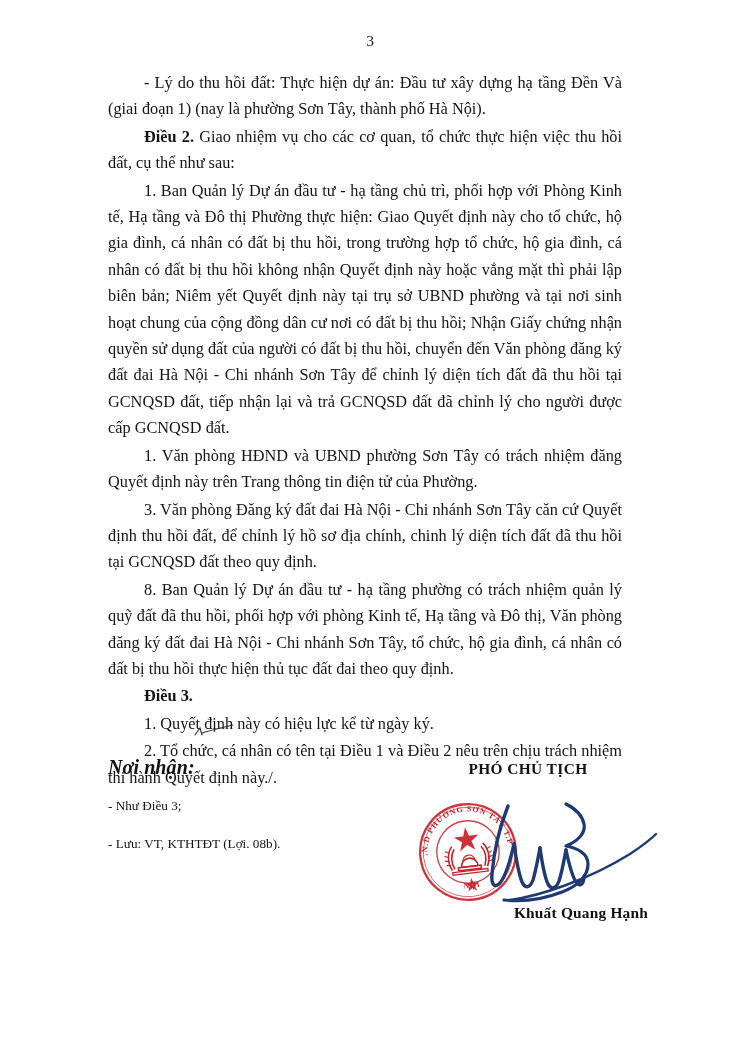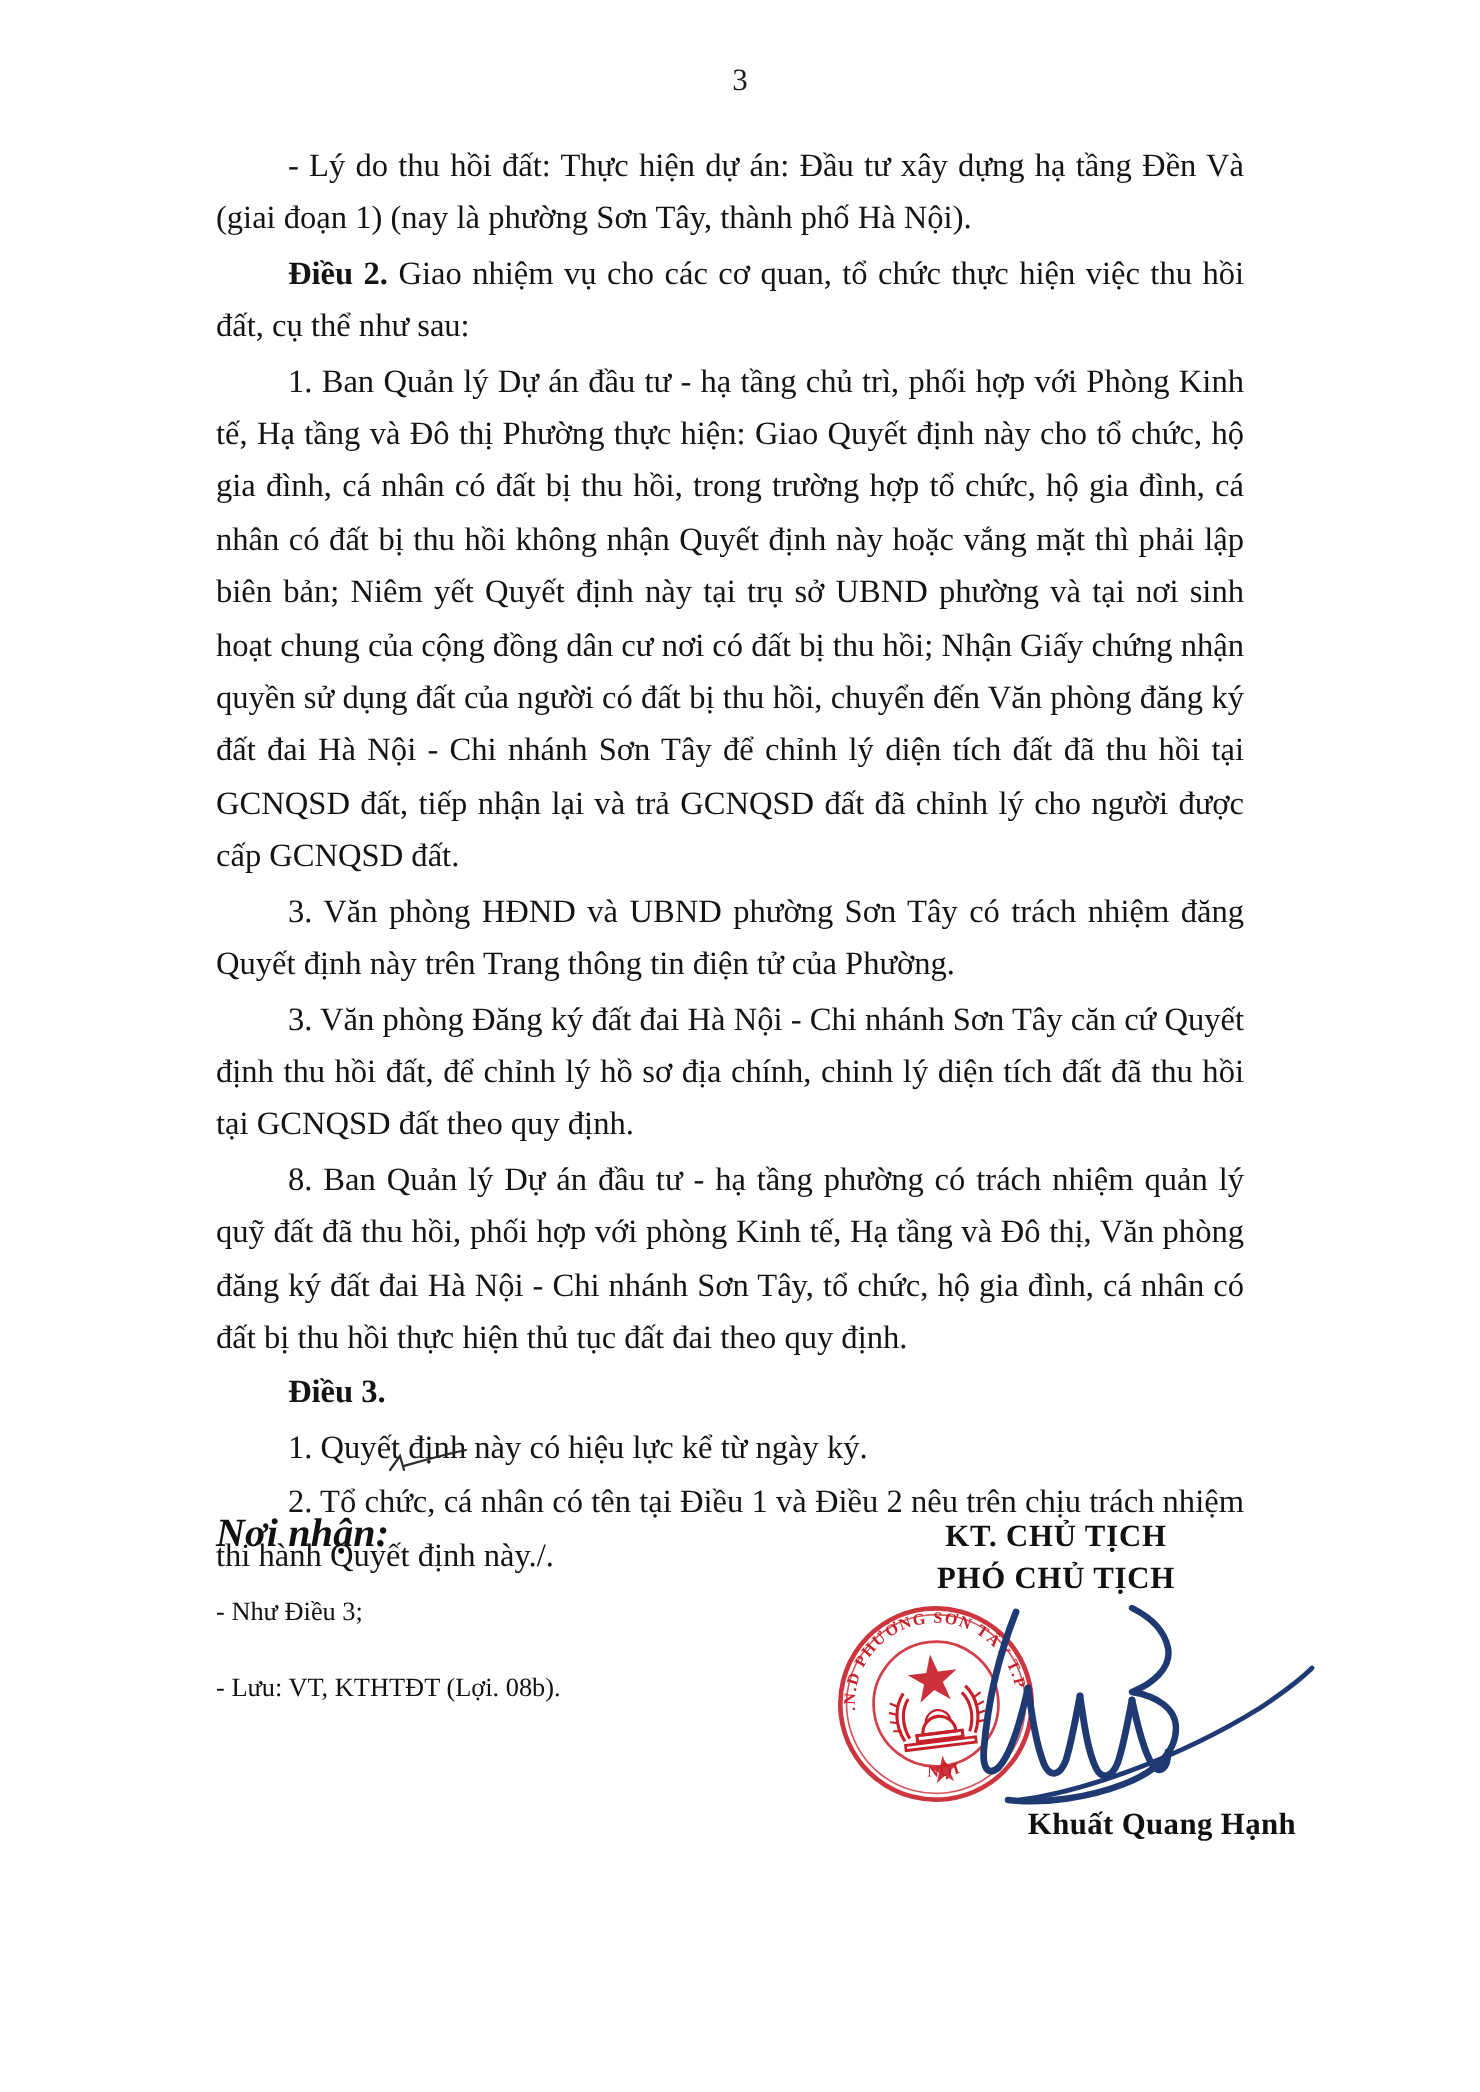--- a/index.html
+++ b/index.html
@@ -142,21 +142,21 @@
   <div class="page-number">3</div>
 
   <div class="content">
 
     <p class="body-par indent">- Lý do thu hồi đất: Thực hiện dự án: Đầu tư xây dựng hạ tầng Đền Và (giai đoạn 1) (nay là phường Sơn Tây, thành phố Hà Nội).</p>
 
     <p class="body-par indent gap"><span class="strong">Điều 2.</span> <span>Giao nhiệm vụ cho các cơ quan, tổ chức thực hiện việc thu hồi đất, cụ thể như sau:</span></p>
 
     <p class="body-par indent gap">1. Ban Quản lý Dự án đầu tư - hạ tầng chủ trì, phối hợp với Phòng Kinh tế, Hạ tầng và Đô thị Phường thực hiện: Giao Quyết định này cho tổ chức, hộ gia đình, cá nhân có đất bị thu hồi, trong trường hợp tổ chức, hộ gia đình, cá nhân có đất bị thu hồi không nhận Quyết định này hoặc vắng mặt thì phải lập biên bản; Niêm yết Quyết định này tại trụ sở UBND phường và tại nơi sinh hoạt chung của cộng đồng dân cư nơi có đất bị thu hồi; Nhận Giấy chứng nhận quyền sử dụng đất của người có đất bị thu hồi, chuyển đến Văn phòng đăng ký đất đai Hà Nội - Chi nhánh Sơn Tây để chỉnh lý diện tích đất đã thu hồi tại GCNQSD đất, tiếp nhận lại và trả GCNQSD đất đã chỉnh lý cho người được cấp GCNQSD đất.</p>
 
-    <p class="body-par indent gap">3. Văn phòng HĐND và UBND phường Sơn Tây có trách nhiệm đăng Quyết định này trên Trang thông tin điện tử của Phường.</p>
+    <p class="body-par indent gap">1. Văn phòng HĐND và UBND phường Sơn Tây có trách nhiệm đăng Quyết định này trên Trang thông tin điện tử của Phường.</p>
 
     <p class="body-par indent gap">3. Văn phòng Đăng ký đất đai Hà Nội - Chi nhánh Sơn Tây căn cứ Quyết định thu hồi đất, để chỉnh lý hồ sơ địa chính, chinh lý diện tích đất đã thu hồi tại GCNQSD đất theo quy định.</p>
 
     <p class="body-par indent gap">8. Ban Quản lý Dự án đầu tư - hạ tầng phường có trách nhiệm quản lý quỹ đất đã thu hồi, phối hợp với phòng Kinh tế, Hạ tầng và Đô thị, Văn phòng đăng ký đất đai Hà Nội - Chi nhánh Sơn Tây, tổ chức, hộ gia đình, cá nhân có đất bị thu hồi thực hiện thủ tục đất đai theo quy định.</p>
 
     <p class="body-par indent gap"><span class="strong">Điều 3.</span></p>
 
     <p class="body-par indent gap">1. Quyết định này có hiệu lực kể từ ngày ký.</p>
 
     <p class="body-par indent gap">2. Tổ chức, cá nhân có tên tại Điều 1 và Điều 2 nêu trên chịu trách nhiệm thi hành Quyết định này./.</p>
@@ -169,21 +169,20 @@
 
   <div class="footer">
 
     <div class="recipients">
       <div class="recipients-title">Nơi nhận:</div>
       <div class="recipients-item">- Như Điều 3;</div>
       <div class="recipients-item">- Lưu: VT, KTHTĐT (Lợi. 08b).</div>
     </div>
 
     <div class="sign-block">
-      <div class="sign-title">KT. CHỦ TỊCH</div>
       <div class="sign-title">PHÓ CHỦ TỊCH</div>
 
       <div class="stamp-area">
 
         <svg class="seal" viewBox="0 0 200 200">
           <defs>
             <path id="arcTop" d="M 22,100 A 78,78 0 0 1 178,100"></path>
             <path id="arcBottom" d="M 30,100 A 70,70 0 0 0 170,100"></path>
           </defs>
           <circle cx="100" cy="100" r="92" fill="none" stroke="#c8202a" stroke-width="4.5" opacity="0.9"></circle>

